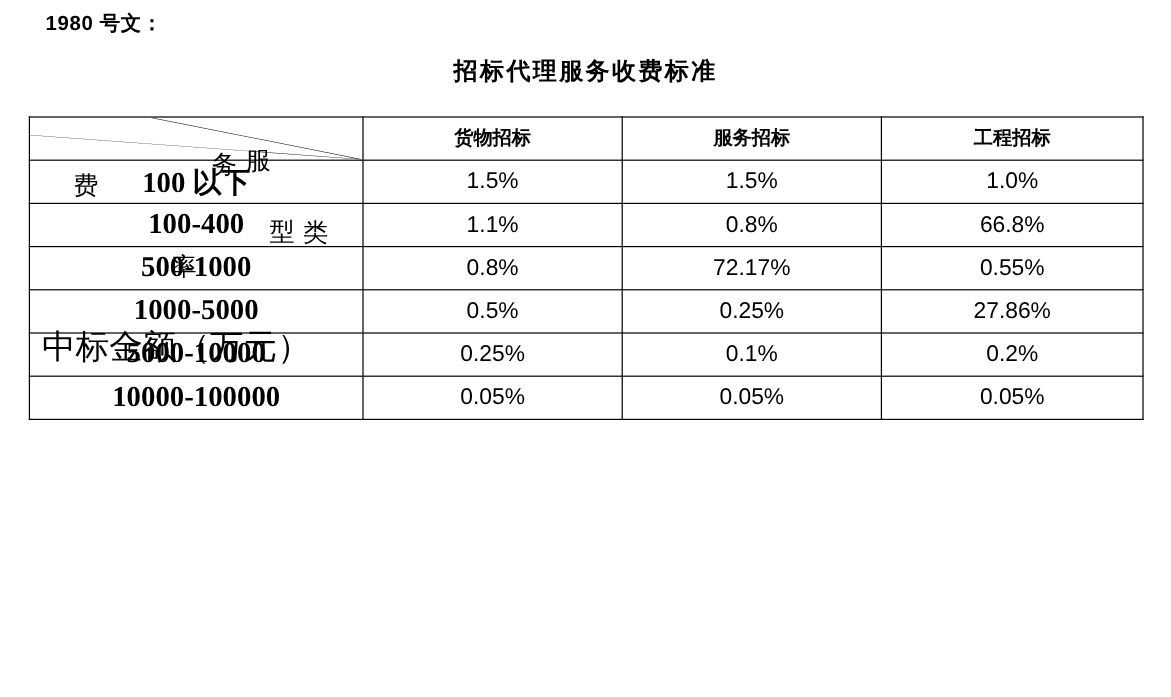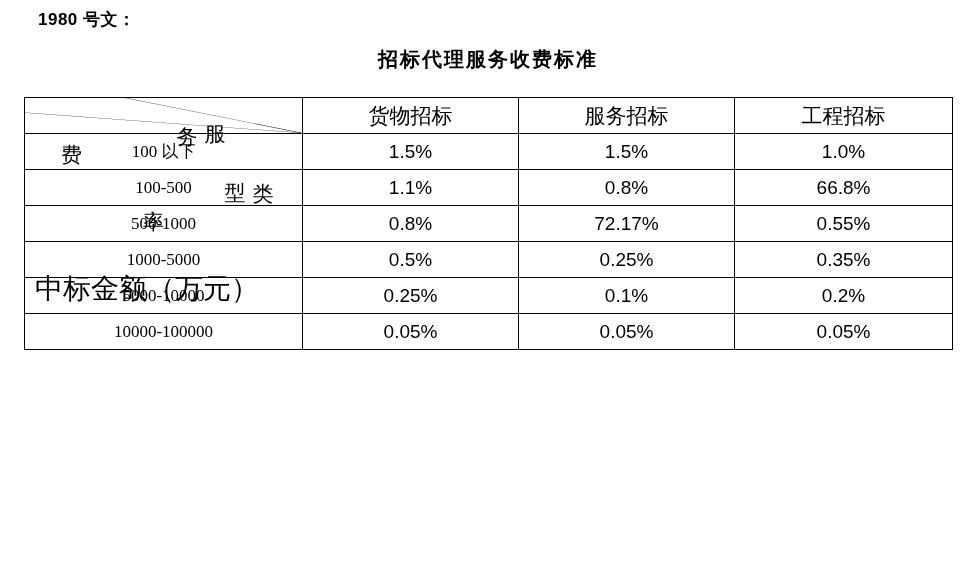--- a/index.html
+++ b/index.html
@@ -55,25 +55,27 @@
     border: 1px solid #000000;
     text-align: center;
     vertical-align: middle;
     font-size: 19px;
     font-family: "Liberation Sans", "DejaVu Sans", sans-serif;
     height: 35px;
     padding: 0;
   }
   table.fee-table td.col-head {
     font-family: "Liberation Serif", "DejaVu Serif", serif;
-    font-size: 21px;
+    font-size: 16px;
+    font-weight: bold;
   }
   table.fee-table td.amount-cell {
     font-family: "Liberation Serif", "DejaVu Serif", serif;
-    font-size: 17px;
+    font-size: 24px;
+    font-weight: bold;
   }
   td.header-cell {
     position: relative;
     height: 212px;
     padding: 0;
   }
   .diag-svg {
     position: absolute;
     left: 0;
     top: 0;
@@ -164,36 +166,36 @@
           </td>
         </tr>
 
         <tr>
           <td class="amount-cell">100 以下</td>
           <td>1.5%</td>
           <td>1.5%</td>
           <td>1.0%</td>
         </tr>
         <tr>
-          <td class="amount-cell">100-500</td>
+          <td class="amount-cell">100-400</td>
           <td>1.1%</td>
           <td>0.8%</td>
           <td>66.8%</td>
         </tr>
         <tr>
           <td class="amount-cell">500-1000</td>
           <td>0.8%</td>
           <td>72.17%</td>
           <td>0.55%</td>
         </tr>
         <tr>
           <td class="amount-cell">1000-5000</td>
           <td>0.5%</td>
           <td>0.25%</td>
-          <td>0.35%</td>
+          <td>27.86%</td>
         </tr>
         <tr>
           <td class="amount-cell">5000-10000</td>
           <td>0.25%</td>
           <td>0.1%</td>
           <td>0.2%</td>
         </tr>
         <tr>
           <td class="amount-cell">10000-100000</td>
           <td>0.05%</td>

